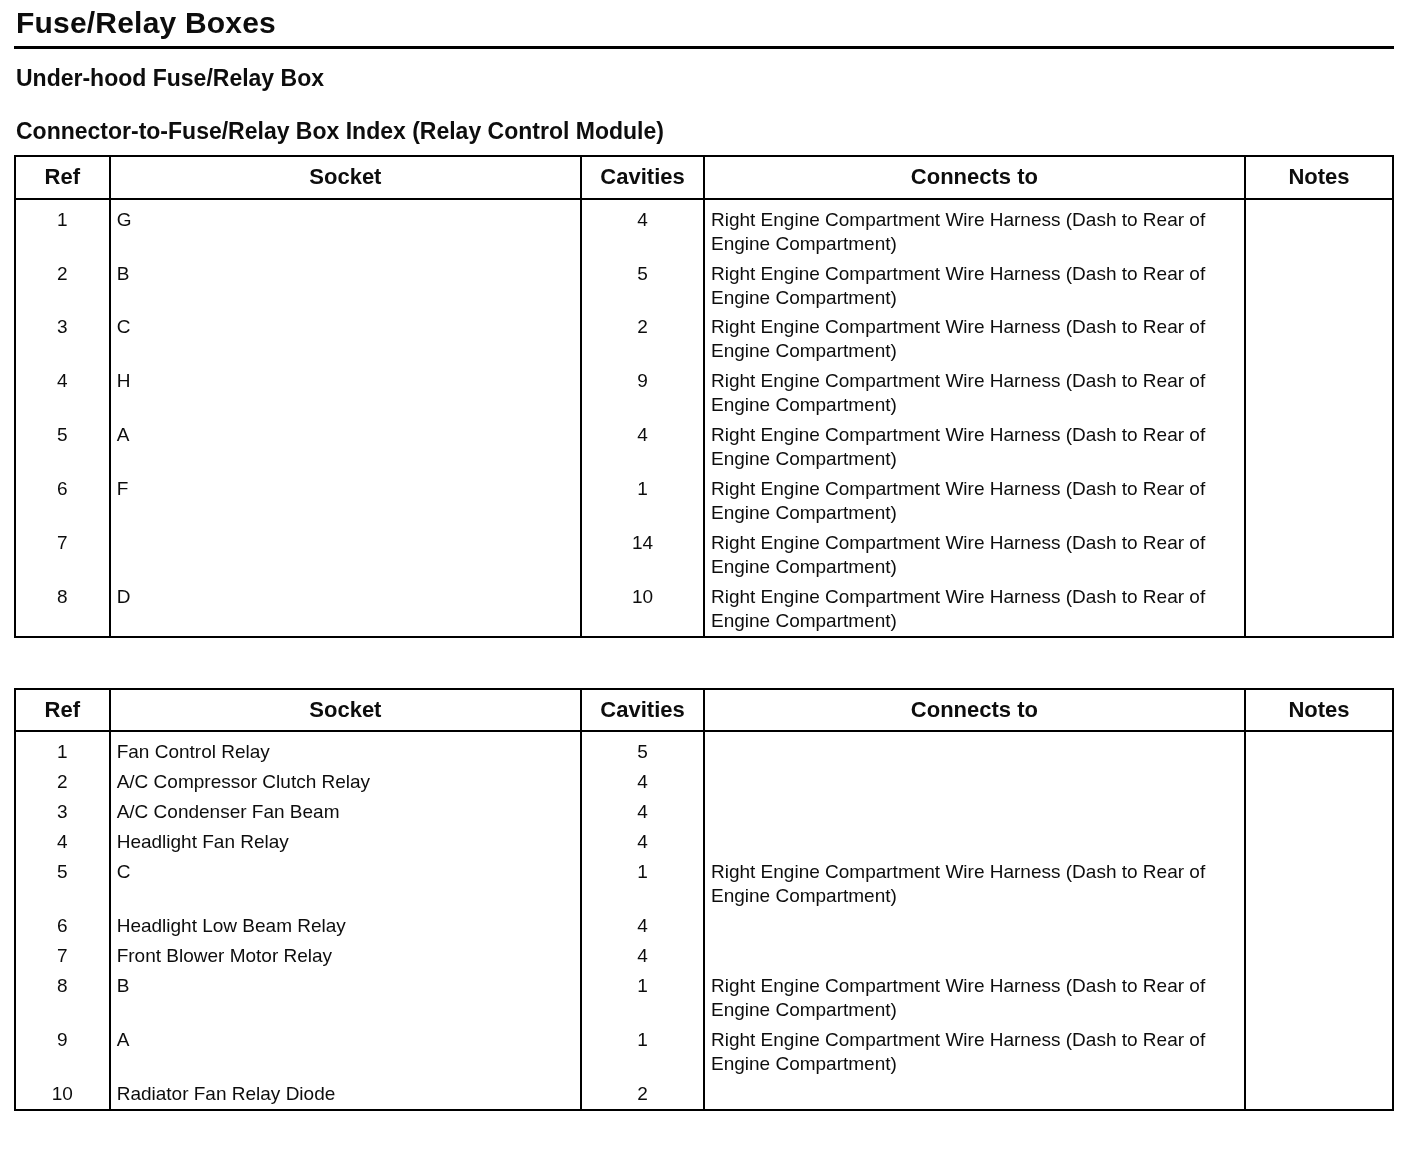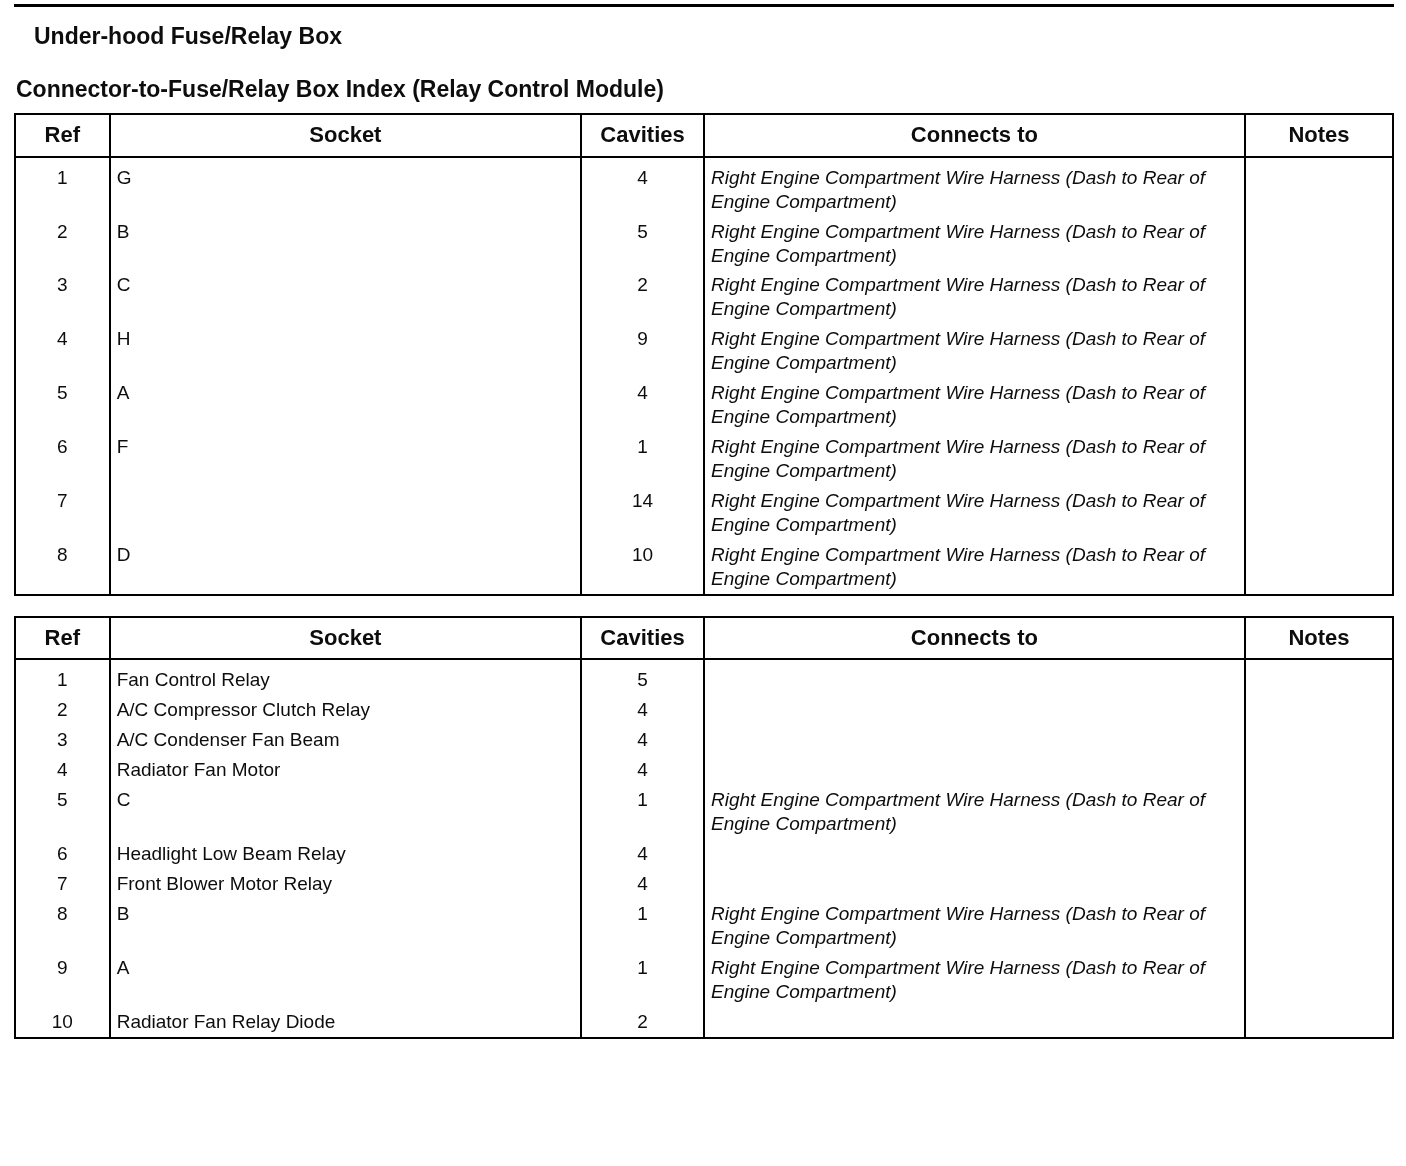--- a/index.html
+++ b/index.html
@@ -23,29 +23,29 @@
     letter-spacing: 0.2px;
   }
   .title-rule {
     border: none;
     border-top: 3px solid #000;
     margin: 0 0 16px 0;
   }
   .section-subtitle {
     font-size: 23px;
     font-weight: bold;
-    margin: 0 0 26px 20px;
+    margin: 0 0 26px 2px;
   }
   .table-title {
     font-size: 23px;
     font-weight: bold;
     margin: 0 0 10px 2px;
   }
   .table-section {
-    margin-bottom: 20px;
+    margin-bottom: 50px;
   }
   table.index-table {
     width: 1380px;
     border-collapse: collapse;
     table-layout: fixed;
     border: 2px solid #000;
   }
   table.index-table th,
   table.index-table td {
     border-left: 2px solid #000;
@@ -69,28 +69,29 @@
   }
   tbody tr:first-child td { padding-top: 8px; }
   .col-ref      { width: 94px; }
   .col-cavities { width: 122px; }
   .col-socket   { width: 468px; }
   .col-connects { width: 537px; }
   .col-notes    { width: 147px; }
   td.cell-ref      { text-align: center; padding-top: 4px; padding-bottom: 4px; }
   td.cell-socket   { padding-left: 18px; padding-right: 52px; padding-top: 4px; padding-bottom: 4px; }
   td.cell-cavities { text-align: center; padding-top: 4px; padding-bottom: 4px; }
-  td.cell-connects_to { padding-left: 18px; padding-right: 88px; padding-top: 4px; padding-bottom: 4px; font-style: italic; }
+  td.cell-connects_to { padding-left: 18px; padding-right: 88px; padding-top: 4px; padding-bottom: 4px; }
   td.cell-notes    { padding-top: 4px; padding-bottom: 4px; }
 </style>
 </head>
 <body>
 
 <div class="page">
 
+  <h1 class="page-title">Fuse/Relay Boxes</h1>
   <hr class="title-rule">
 
   <h2 class="section-subtitle">Under-hood Fuse/Relay Box</h2>
 
   <section class="table-section">
     <h3 class="table-title">Connector-to-Fuse/Relay Box Index (Relay Control Module)</h3>
     <table class="index-table">
       <colgroup>
         <col class="col-ref">
           <col class="col-socket">
@@ -203,21 +204,21 @@
           </tr>
           <tr>
             <td class="cell-ref">3</td>
             <td class="cell-socket">A/C Condenser Fan Beam</td>
             <td class="cell-cavities">4</td>
             <td class="cell-connects_to"></td>
             <td class="cell-notes"></td>
           </tr>
           <tr>
             <td class="cell-ref">4</td>
-            <td class="cell-socket">Radiator Fan Motor</td>
+            <td class="cell-socket">Headlight Fan Relay</td>
             <td class="cell-cavities">4</td>
             <td class="cell-connects_to"></td>
             <td class="cell-notes"></td>
           </tr>
           <tr>
             <td class="cell-ref">5</td>
             <td class="cell-socket">C</td>
             <td class="cell-cavities">1</td>
             <td class="cell-connects_to">Right Engine Compartment Wire Harness (Dash to Rear of Engine Compartment)</td>
             <td class="cell-notes"></td>

